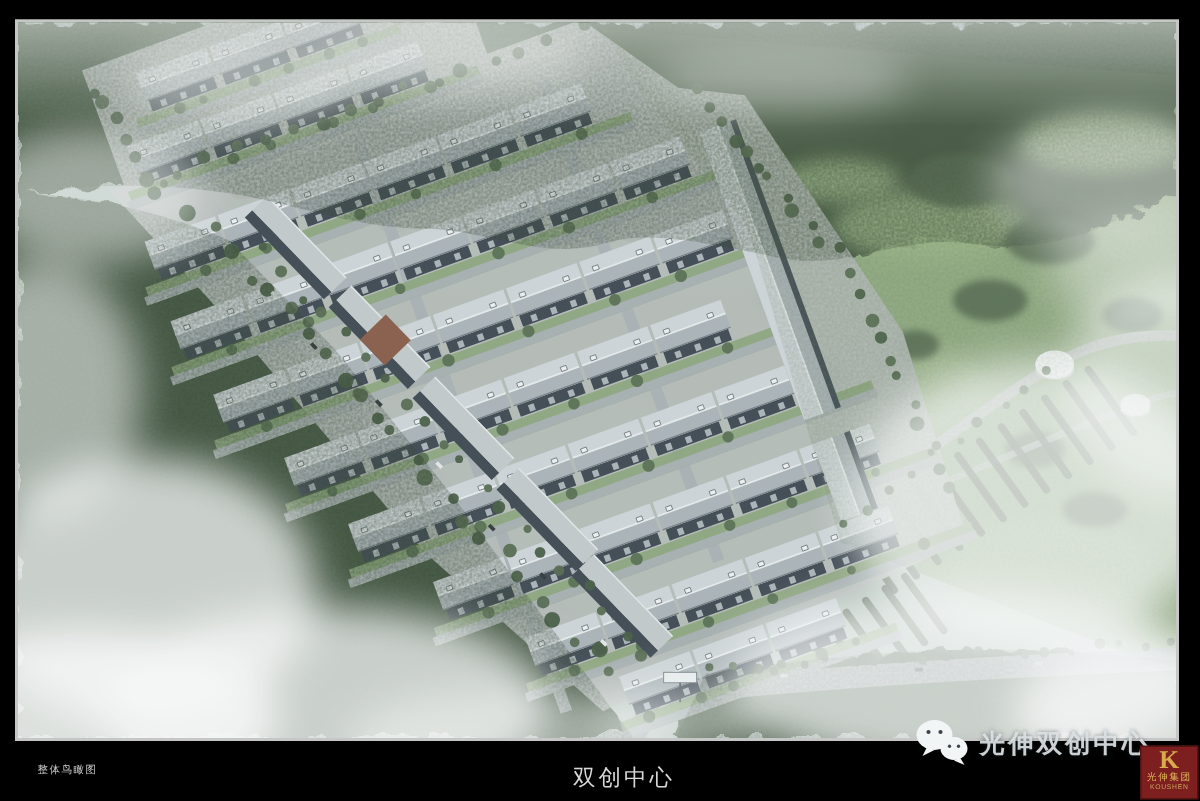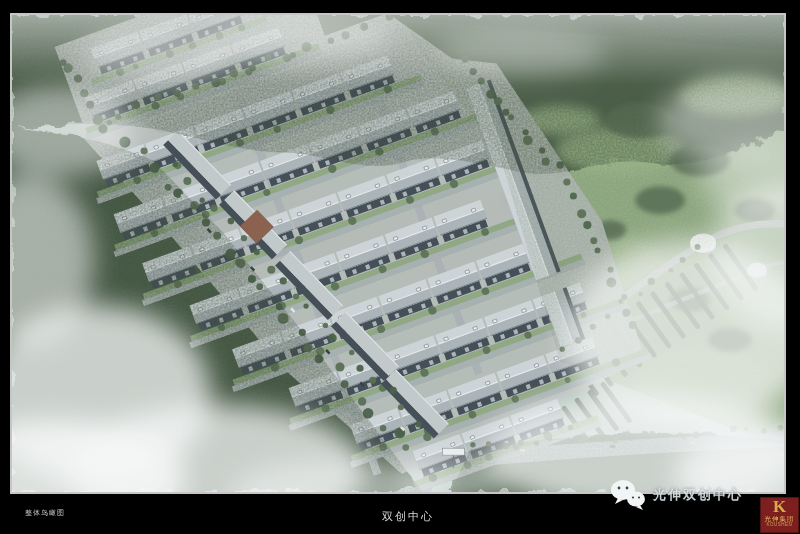--- a/index.html
+++ b/index.html
@@ -10,26 +10,26 @@
   .viewport{
     position:absolute;left:10px;top:13px;width:776px;height:481px;
     border:2px solid #c6c6c6;box-sizing:border-box;background:#9fb49e;
   }
   .viewport svg{display:block;width:100%;height:100%;}
   .caption-left{
     position:absolute;left:25px;top:508px;font-size:7px;color:#c9c9c9;
     letter-spacing:1px;z-index:20;
   }
   .caption-center{
-    position:absolute;left:382px;top:509px;font-size:11px;color:#d8d8d8;
+    position:absolute;left:382px;top:509px;font-size:15px;color:#d8d8d8;
     letter-spacing:2px;z-index:20;
   }
   .watermark{
     position:absolute;left:610px;top:479px;display:flex;align-items:center;
-    gap:7px;z-index:30;color:rgba(220,226,228,0.92);font-size:13px;
+    gap:7px;z-index:30;color:rgba(220,226,228,0.92);font-size:17px;
     font-weight:bold;letter-spacing:2px;text-shadow:0 0 3px rgba(40,50,55,.55);
   }
   .watermark .wicon{width:36px;height:32px;flex:0 0 auto;}
   .logo{
     position:absolute;right:1px;bottom:1px;width:39px;height:36px;
     background:#7c1f1e;z-index:31;text-align:center;overflow:hidden;
     box-shadow:inset 0 0 0 1px rgba(0,0,0,.35);
   }
   .logo .k{
     font-family:"Liberation Serif",serif;font-weight:bold;font-size:17px;

